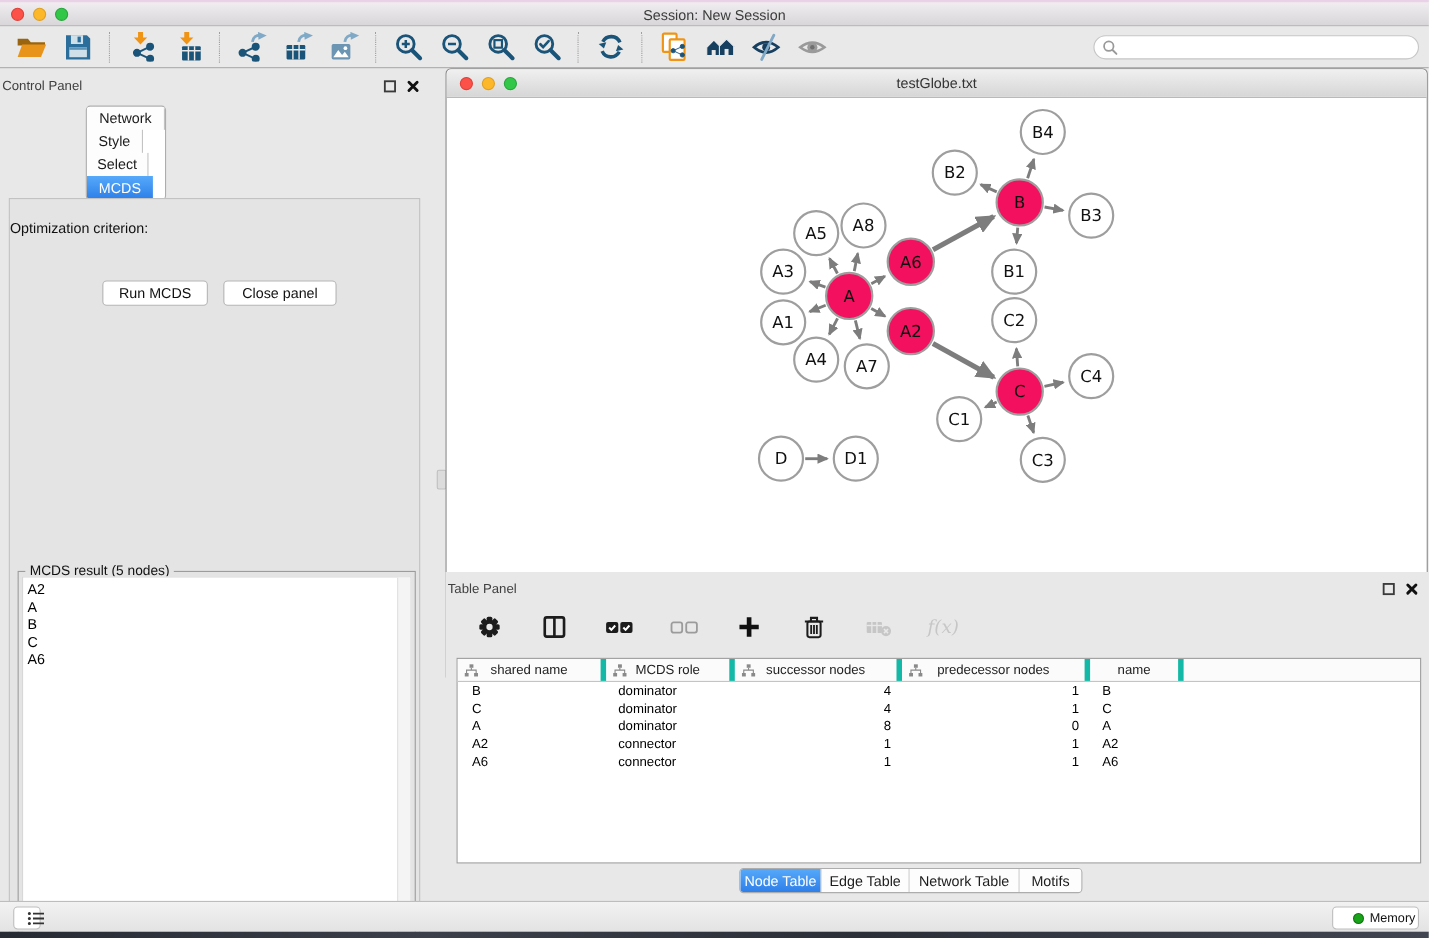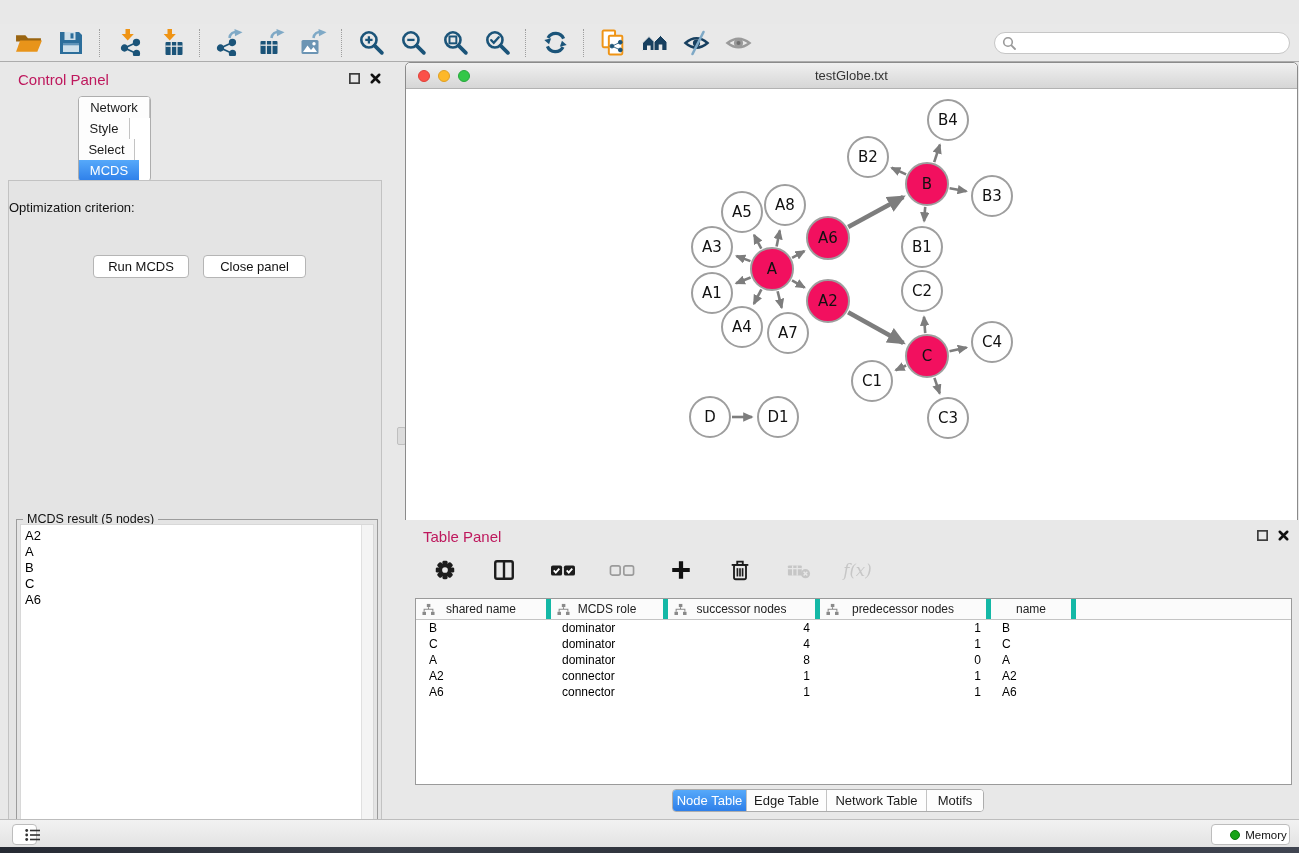--- a/index.html
+++ b/index.html
@@ -21,21 +21,21 @@
   .tbtn{width:34px;height:32px;display:inline-flex;align-items:center;justify-content:center;margin:0 4px;}
   .tbtn.disabled{opacity:.55;}
   .icon{display:inline-flex;align-items:center;justify-content:center;}
   .icon svg{display:block;}
   .tsep{width:1px;height:28px;border-left:1px dotted #9E9E9E;margin:0 7px;}
   .searchbox{position:absolute;right:9px;top:8px;width:296px;height:22px;background:#fff;
     border:1px solid #C6C6C6;border-radius:12px;display:flex;align-items:center;padding-left:7px;box-sizing:border-box;}
   .searchbox input{border:none;outline:none;flex:1;font-size:12px;background:transparent;margin-left:4px;}
   
   .control-panel{position:absolute;left:0;top:63px;width:391px;height:756px;background:#E8E8E8;}
-  .panel-header{position:absolute;left:18px;top:8px;font-size:15px;color:#be185d;}
+  .panel-header{position:absolute;left:2px;top:8px;font-size:12px;color:#404040;}
   .panel-hicons{position:absolute;right:8px;top:8px;display:flex;gap:6px;align-items:center;}
   .phbtn{width:15px;height:15px;display:inline-flex;align-items:center;justify-content:center;}
   .tabstrip{position:absolute;display:flex;border:1px solid #ADADAD;border-radius:4px;overflow:hidden;background:#fff;}
   .tab{height:21px;line-height:21px;text-align:center;font-size:13px;background:#FDFDFD;color:#1c1c1c;
        border-right:1px solid #C3C3C3;box-sizing:border-box;}
   .tab:last-child{border-right:none;}
   .tab.selected{background:linear-gradient(#56A9FA,#2E7FE9);color:#fff;}
   .cp-content{position:absolute;left:8px;top:117px;width:374px;height:690px;background:#E4E4E4;
     border:1px solid #C2C2C2;box-sizing:border-box;}
   .opt-label{position:absolute;left:0;width:100%;top:19px;font-size:13px;color:#111;}
@@ -86,20 +86,28 @@
   .memdot{width:10px;height:10px;border-radius:50%;background:#18A318;border:1px solid #0E7A0E;margin-right:5px;box-sizing:border-box;}
   .memlbl{font-size:11.5px;color:#111;}
   .desktop-strip{position:absolute;left:0;top:847px;width:100%;height:6px;
     background:linear-gradient(90deg,#262a33,#3a3f49 30%,#2b2f38 60%,#404551);}
 </style>
 </head>
 <body>
 
 <div class="app">
 
+  <div class="titlebar">
+    <div class="lights">
+      <span class="light red"></span>
+      <span class="light yellow"></span>
+      <span class="light green"></span>
+    </div>
+    <div class="title">Session: New Session</div>
+  </div>
 
   <div class="toolbar">
     <span id="toolbar-icons" style="display:flex;align-items:center;">
         <span class="tbtn">
           <span class="icon">
             <svg width="28" height="27" viewBox="0 0 27 26">
               <path fill="#9A6511" d="M1 6 h9 l2.5 3 H25 v3 H1 z"></path>
               <path fill="#E8941A" d="M5 11 h21 l-4.5 11 H1 z"></path>
             </svg>
           </span>

